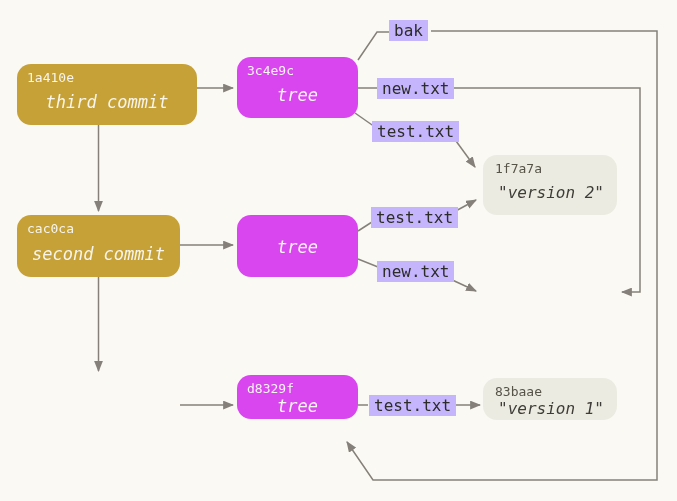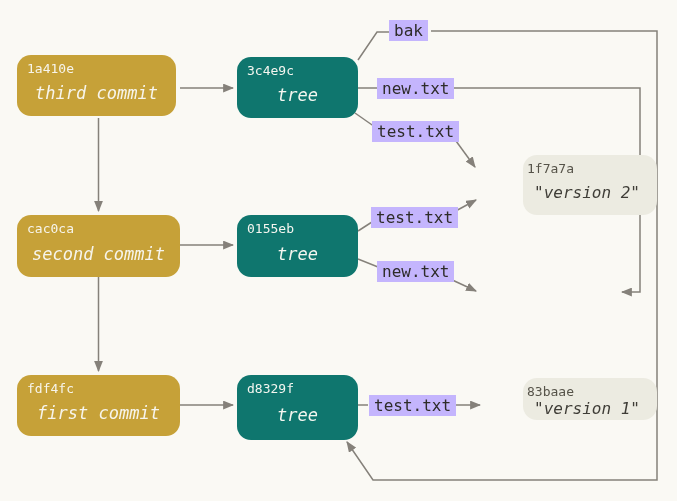--- a/index.html
+++ b/index.html
@@ -34,22 +34,22 @@
   .node .name{
     flex:1;
     display:flex;
     align-items:center;
     justify-content:center;
     font-size:17px;
     white-space:nowrap;
     font-style:italic;
   }
   .commit{ background:#c6a138; color:#f7f5ec; }
-  .tree{   background:#0f766e; color:#f5f6f0; }
-  .blob{   background:#ecebe1; color:#3f3d37; padding-left:4px;margin-left:40px; }
+  .tree{   background:#d946ef; color:#f5f6f0; }
+  .blob{   background:#ecebe1; color:#3f3d37; padding-left:12px; }
   .blob .hash{ color:#565349; }
   .blob .name{ font-size:16px; }
   .edge-label{
     position:absolute;
     z-index:3;
     background:#c4b5fd;
     color:#2e2c29;
     font-size:16px;
     line-height:19px;
     padding:1px 5px;
@@ -89,42 +89,37 @@
       <path d="M452,213 L476,200" marker-end="url(#arrow)"></path>
 
       <path d="M358,259 L378,267"></path>
       <path d="M448,278 L476,291" marker-end="url(#arrow)"></path>
 
       <path d="M358,405 H368"></path>
       <path d="M455,405 H480" marker-end="url(#arrow)"></path>
     </g>
   </svg>
 
-  <div class="node commit" style="left:17px;top:55px;width:159px;height:61px">
+  <div class="node commit" style="left:17px;top:64px;width:180px;height:61px">
     <span class="hash">1a410e</span>
     <span class="name">third commit</span>
   </div>
   <div class="node commit" style="left:17px;top:215px;width:163px;height:62px">
     <span class="hash">cac0ca</span>
     <span class="name">second commit</span>
   </div>
-  <div class="node commit" style="left:17px;top:375px;width:163px;height:61px">
-    <span class="hash">fdf4fc</span>
-    <span class="name">first commit</span>
-  </div>
 
   <div class="node tree" style="left:237px;top:57px;width:121px;height:61px">
     <span class="hash">3c4e9c</span>
     <span class="name">tree</span>
   </div>
   <div class="node tree" style="left:237px;top:215px;width:121px;height:62px">
-    <span class="hash">0155eb</span>
     <span class="name">tree</span>
   </div>
-  <div class="node tree" style="left:237px;top:375px;width:121px;height:65px">
+  <div class="node tree" style="left:237px;top:375px;width:121px;height:44px">
     <span class="hash">d8329f</span>
     <span class="name">tree</span>
   </div>
 
   <div class="node blob" style="left:483px;top:155px;width:134px;height:60px">
     <span class="hash">1f7a7a</span>
     <span class="name">"version 2"</span>
   </div>
   <div class="node blob" style="left:483px;top:378px;width:134px;height:42px">
     <span class="hash">83baae</span>

